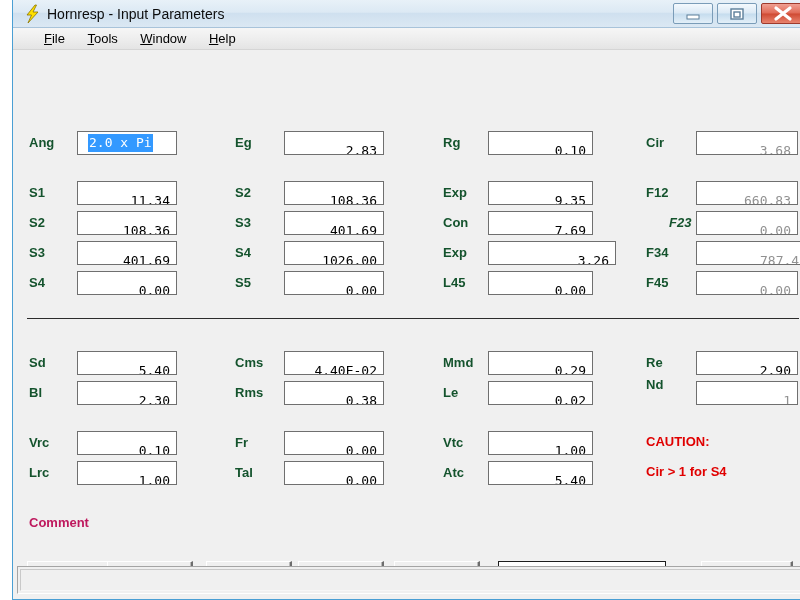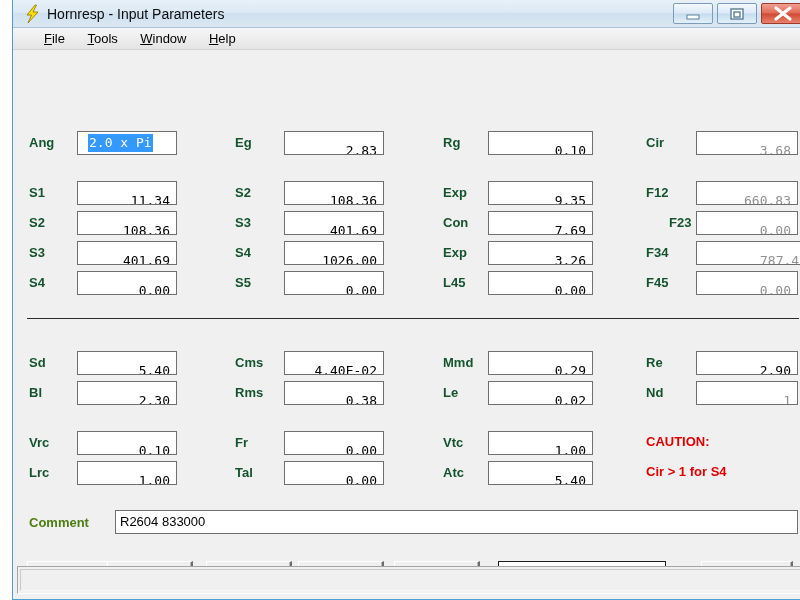--- a/index.html
+++ b/index.html
@@ -146,21 +146,21 @@
     font-weight: bold;
     color: #e00000;
     line-height: 14px;
     white-space: nowrap;
   }
 
   
   #comment-label {
     position: absolute;
     left: 16px; top: 465px;
-    font-size: 13px; font-weight: bold; color: #4d7c0f;
+    font-size: 13px; font-weight: bold; color: #be185d;
   }
   #comment-input {
     position: absolute;
     left: 102px; top: 460px;
     width: 683px; height: 24px;
     box-sizing: border-box;
     background: #fff;
     border: 1px solid #6f6f6f;
     font-family: "Liberation Sans", sans-serif;
     font-size: 13px;
@@ -290,28 +290,28 @@
         <div class="lbl" style="left: 430px; top: 136px;">Exp</div>
         <div class="fld" style="left: 475px; top: 131px; width: 105px;">9.35</div>
         <div class="lbl" style="left: 633px; top: 136px;">F12</div>
         <div class="fld disabled" style="left: 683px; top: 131px; width: 102px;">660.83</div>
         <div class="lbl" style="left: 16px; top: 166px;">S2</div>
         <div class="fld" style="left: 64px; top: 161px; width: 100px;">108.36</div>
         <div class="lbl" style="left: 222px; top: 166px;">S3</div>
         <div class="fld" style="left: 271px; top: 161px; width: 100px;">401.69</div>
         <div class="lbl" style="left: 430px; top: 166px;">Con</div>
         <div class="fld" style="left: 475px; top: 161px; width: 105px;">7.69</div>
-        <div class="lbl" style="left: 656px; top: 166px;">F23</div>
+        <div class="lbl" style="left: 656px; top: 166px; font-style: italic;">F23</div>
         <div class="fld disabled" style="left: 683px; top: 161px; width: 102px;">0.00</div>
         <div class="lbl" style="left: 16px; top: 196px;">S3</div>
         <div class="fld" style="left: 64px; top: 191px; width: 100px;">401.69</div>
         <div class="lbl" style="left: 222px; top: 196px;">S4</div>
         <div class="fld" style="left: 271px; top: 191px; width: 100px;">1026.00</div>
         <div class="lbl" style="left: 430px; top: 196px;">Exp</div>
-        <div class="fld" style="left: 475px; top: 191px; width: 105px;">3.26</div>
+        <div class="fld" style="left: 475px; top: 191px; width: 128px;">3.26</div>
         <div class="lbl" style="left: 633px; top: 196px;">F34</div>
         <div class="fld disabled" style="left: 683px; top: 191px; width: 118px;">787.43</div>
         <div class="lbl" style="left: 16px; top: 226px;">S4</div>
         <div class="fld" style="left: 64px; top: 221px; width: 100px;">0.00</div>
         <div class="lbl" style="left: 222px; top: 226px;">S5</div>
         <div class="fld" style="left: 271px; top: 221px; width: 100px;">0.00</div>
         <div class="lbl" style="left: 430px; top: 226px;">L45</div>
         <div class="fld" style="left: 475px; top: 221px; width: 105px;">0.00</div>
         <div class="lbl" style="left: 633px; top: 226px;">F45</div>
         <div class="fld disabled" style="left: 683px; top: 221px; width: 102px;">0.00</div>
@@ -322,21 +322,21 @@
         <div class="lbl" style="left: 430px; top: 306px;">Mmd</div>
         <div class="fld" style="left: 475px; top: 301px; width: 105px;">0.29</div>
         <div class="lbl" style="left: 633px; top: 306px;">Re</div>
         <div class="fld" style="left: 683px; top: 301px; width: 102px;">2.90</div>
         <div class="lbl" style="left: 16px; top: 336px;">Bl</div>
         <div class="fld" style="left: 64px; top: 331px; width: 100px;">2.30</div>
         <div class="lbl" style="left: 222px; top: 336px;">Rms</div>
         <div class="fld" style="left: 271px; top: 331px; width: 100px;">0.38</div>
         <div class="lbl" style="left: 430px; top: 336px;">Le</div>
         <div class="fld" style="left: 475px; top: 331px; width: 105px;">0.02</div>
-        <div class="lbl" style="left: 633px; top: 336px;">Nd</div>
+        <div class="lbl" style="left: 633px; top: 328px;">Nd</div>
         <div class="fld disabled" style="left: 683px; top: 331px; width: 102px;">1</div>
         <div class="lbl" style="left: 16px; top: 386px;">Vrc</div>
         <div class="fld" style="left: 64px; top: 381px; width: 100px;">0.10</div>
         <div class="lbl" style="left: 222px; top: 386px;">Fr</div>
         <div class="fld" style="left: 271px; top: 381px; width: 100px;">0.00</div>
         <div class="lbl" style="left: 430px; top: 386px;">Vtc</div>
         <div class="fld" style="left: 475px; top: 381px; width: 105px;">1.00</div>
         <div class="lbl" style="left: 16px; top: 416px;">Lrc</div>
         <div class="fld" style="left: 64px; top: 411px; width: 100px;">1.00</div>
         <div class="lbl" style="left: 222px; top: 416px;">Tal</div>
@@ -344,21 +344,20 @@
         <div class="lbl" style="left: 430px; top: 416px;">Atc</div>
         <div class="fld" style="left: 475px; top: 411px; width: 105px;">5.40</div>
       </div>
 
     <div id="rule"></div>
 
     <div class="caution" style="left:633px; top:385px;">CAUTION:</div>
     <div class="caution" style="left:633px; top:415px;">Cir &gt; 1 for S4</div>
 
     <div id="comment-label">Comment</div>
-    <div id="comment-input">R2604 833000</div>
 
     <div class="btn" style="left:14px;"><u>P</u><span>revious</span></div>
     <div class="btn disabled" style="left:94px;"><u>N</u><span>ext</span></div>
     <div class="btn disabled" style="left:193px;"><u>E</u><span>dit</span></div>
     <div class="btn" style="left:285px;"><u>A</u><span>dd</span></div>
     <div class="btn" style="left:381px;"><u>D</u><span>elete</span></div>
 
     <div id="record-panel">Record 10 of 10</div>
 
     <div class="btn" id="btn-calculate" style="left:688px;"><u>C</u><span>alculate</span></div>

